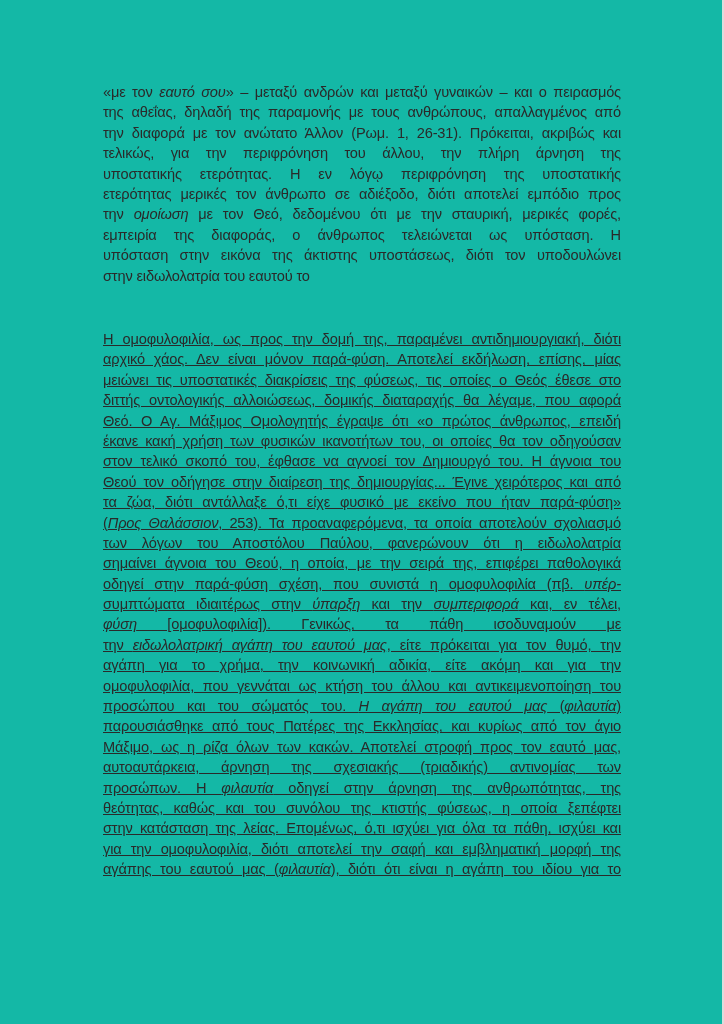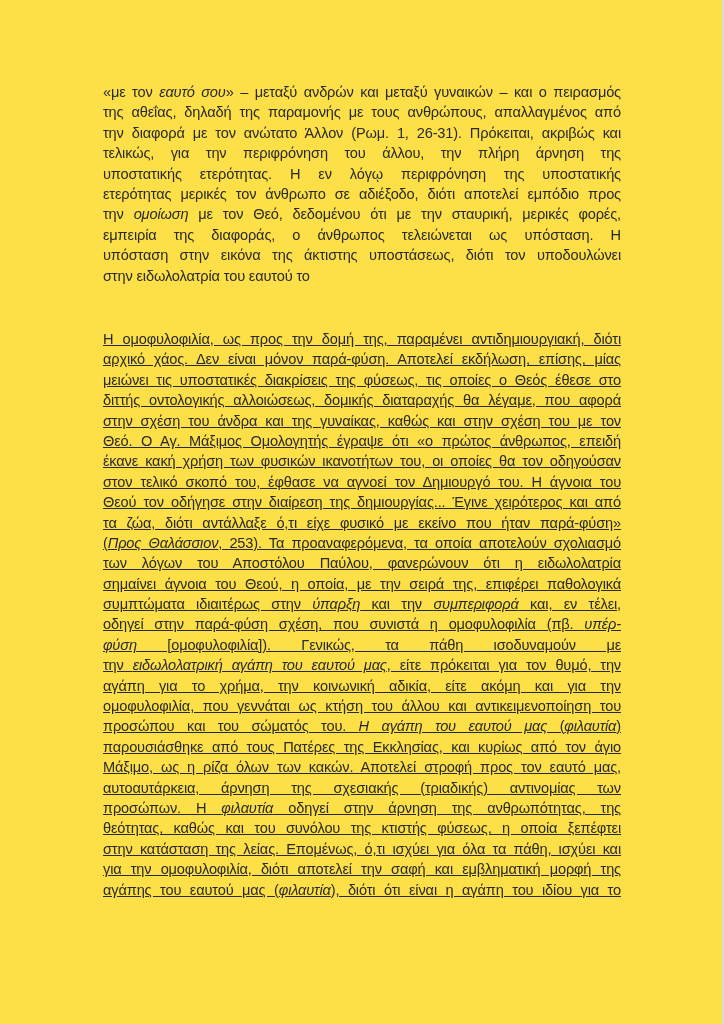--- a/index.html
+++ b/index.html
@@ -13,21 +13,21 @@
     position: relative;
     overflow: hidden;
     font-family: "Liberation Sans", "DejaVu Sans", sans-serif;
     color: #2a2a2a;
   }
   .page {
     position: absolute;
     left: 0; top: 0;
     width: 724px;
     height: 1024px;
-    background: #fde047;
+    background: #14b8a6;
   }
   .page-edge {
     position: absolute;
     right: 0; top: 0;
     width: 2px; height: 1024px;
     background: #dcdcdc;
   }
   .text-block {
     position: absolute;
     left: 103px;
@@ -77,31 +77,30 @@
         <span class="line last"><span><span>στην ειδωλολατρία του εαυτού το</span></span></span>
       </p>
   </div>
 
   <div class="text-block p2">
     <p>
         <span class="line"><span><span>Η ομοφυλοφιλία, ως προς την δομή της, παραμένει αντιδημιουργιακή, διότι</span></span></span>
         <span class="line"><span><span>αρχικό χάος. Δεν είναι μόνον παρά-φύση. Αποτελεί εκδήλωση, επίσης, μίας</span></span></span>
         <span class="line"><span><span>μειώνει τις υποστατικές διακρίσεις της φύσεως, τις οποίες ο Θεός έθεσε στο</span></span></span>
         <span class="line"><span><span>διττής οντολογικής αλλοιώσεως, δομικής διαταραχής θα λέγαμε, που αφορά</span></span></span>
-        <span class="line"><span><span>στην σχέση του άνδρα και της γυναίκας, καθώς και στην σχέση του με τον</span></span></span>
         <span class="line"><span><span>Θεό. Ο Αγ. Μάξιμος Ομολογητής έγραψε ότι «ο πρώτος άνθρωπος, επειδή</span></span></span>
         <span class="line"><span><span>έκανε κακή χρήση των φυσικών ικανοτήτων του, οι οποίες θα τον οδηγούσαν</span></span></span>
         <span class="line"><span><span>στον τελικό σκοπό του, έφθασε να αγνοεί τον Δημιουργό του. Η άγνοια του</span></span></span>
         <span class="line"><span><span>Θεού τον οδήγησε στην διαίρεση της δημιουργίας... Έγινε χειρότερος και από</span></span></span>
         <span class="line"><span><span>τα ζώα, διότι αντάλλαξε ό,τι είχε φυσικό με εκείνο που ήταν παρά-φύση»</span></span></span>
         <span class="line"><span><span>(</span><em>Προς Θαλάσσιον</em><span>, 253). Τα προαναφερόμενα, τα οποία αποτελούν σχολιασμό</span></span></span>
         <span class="line"><span><span>των λόγων του Αποστόλου Παύλου, φανερώνουν ότι η ειδωλολατρία</span></span></span>
         <span class="line"><span><span>σημαίνει άγνοια του Θεού, η οποία, με την σειρά της, επιφέρει παθολογικά</span></span></span>
+        <span class="line"><span><span>οδηγεί στην παρά-φύση σχέση, που συνιστά η ομοφυλοφιλία (πβ. </span><em>υπέρ-</em></span></span>
         <span class="line"><span><span>συμπτώματα ιδιαιτέρως στην </span><em>ύπαρξη</em><span> και την </span><em>συμπεριφορά</em><span> και, εν τέλει,</span></span></span>
-        <span class="line"><span><span>οδηγεί στην παρά-φύση σχέση, που συνιστά η ομοφυλοφιλία (πβ. </span><em>υπέρ-</em></span></span>
         <span class="line"><span><em>φύση</em><span> [ομοφυλοφιλία]). Γενικώς, τα πάθη ισοδυναμούν με</span></span></span>
         <span class="line"><span><span>την </span><em>ειδωλολατρική αγάπη του εαυτού μας</em><span>, είτε πρόκειται για τον θυμό, την</span></span></span>
         <span class="line"><span><span>αγάπη για το χρήμα, την κοινωνική αδικία, είτε ακόμη και για την</span></span></span>
         <span class="line"><span><span>ομοφυλοφιλία, που γεννάται ως κτήση του άλλου και αντικειμενοποίηση του</span></span></span>
         <span class="line"><span><span>προσώπου και του σώματός του. </span><em>Η αγάπη του εαυτού μας</em><span> (</span><em>φιλαυτία</em><span>)</span></span></span>
         <span class="line"><span><span>παρουσιάσθηκε από τους Πατέρες της Εκκλησίας, και κυρίως από τον άγιο</span></span></span>
         <span class="line"><span><span>Μάξιμο, ως η ρίζα όλων των κακών. Αποτελεί στροφή προς τον εαυτό μας,</span></span></span>
         <span class="line"><span><span>αυτοαυτάρκεια, άρνηση της σχεσιακής (τριαδικής) αντινομίας των</span></span></span>
         <span class="line"><span><span>προσώπων. Η </span><em>φιλαυτία</em><span> οδηγεί στην άρνηση της ανθρωπότητας, της</span></span></span>
         <span class="line"><span><span>θεότητας, καθώς και του συνόλου της κτιστής φύσεως, η οποία ξεπέφτει</span></span></span>

